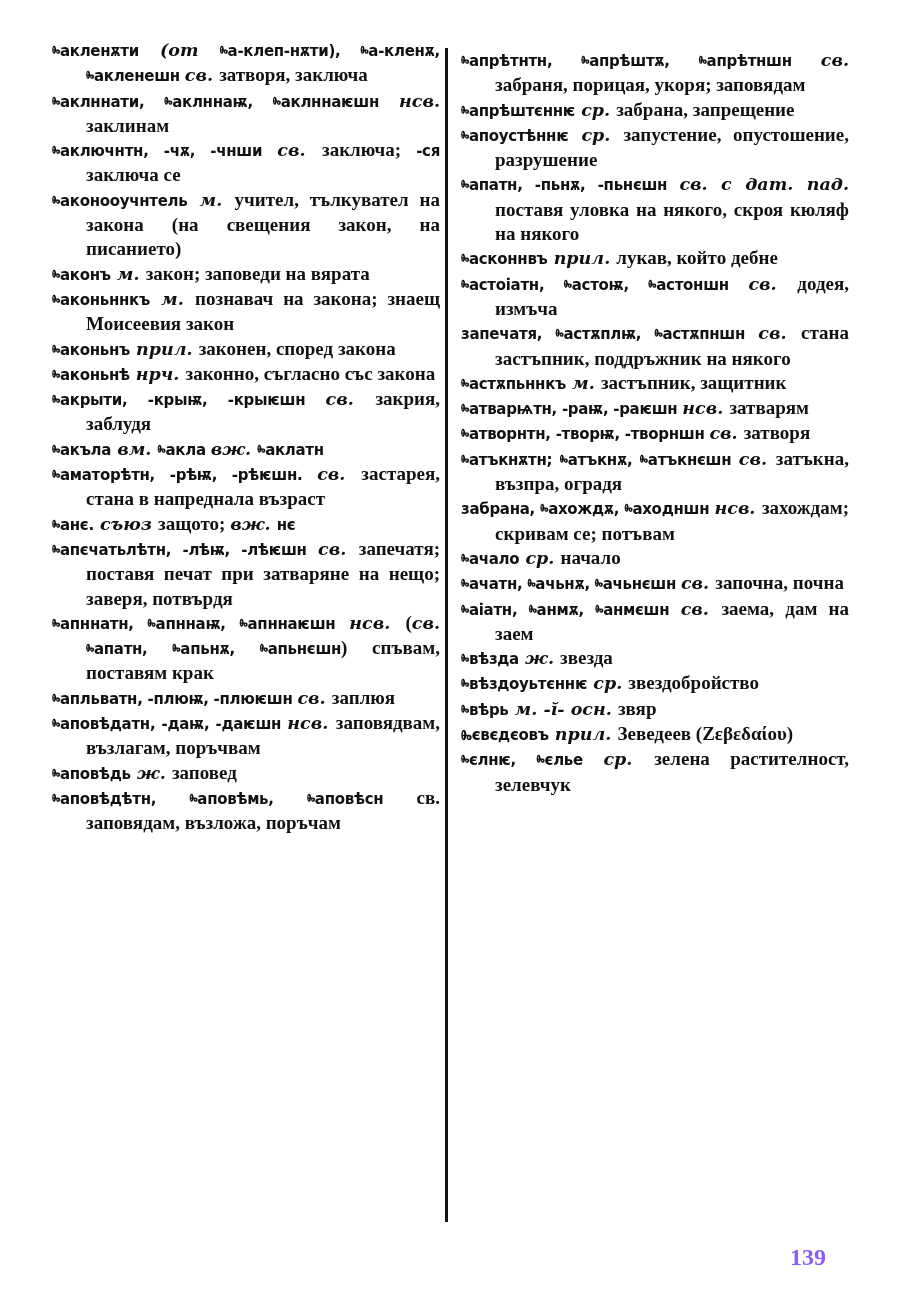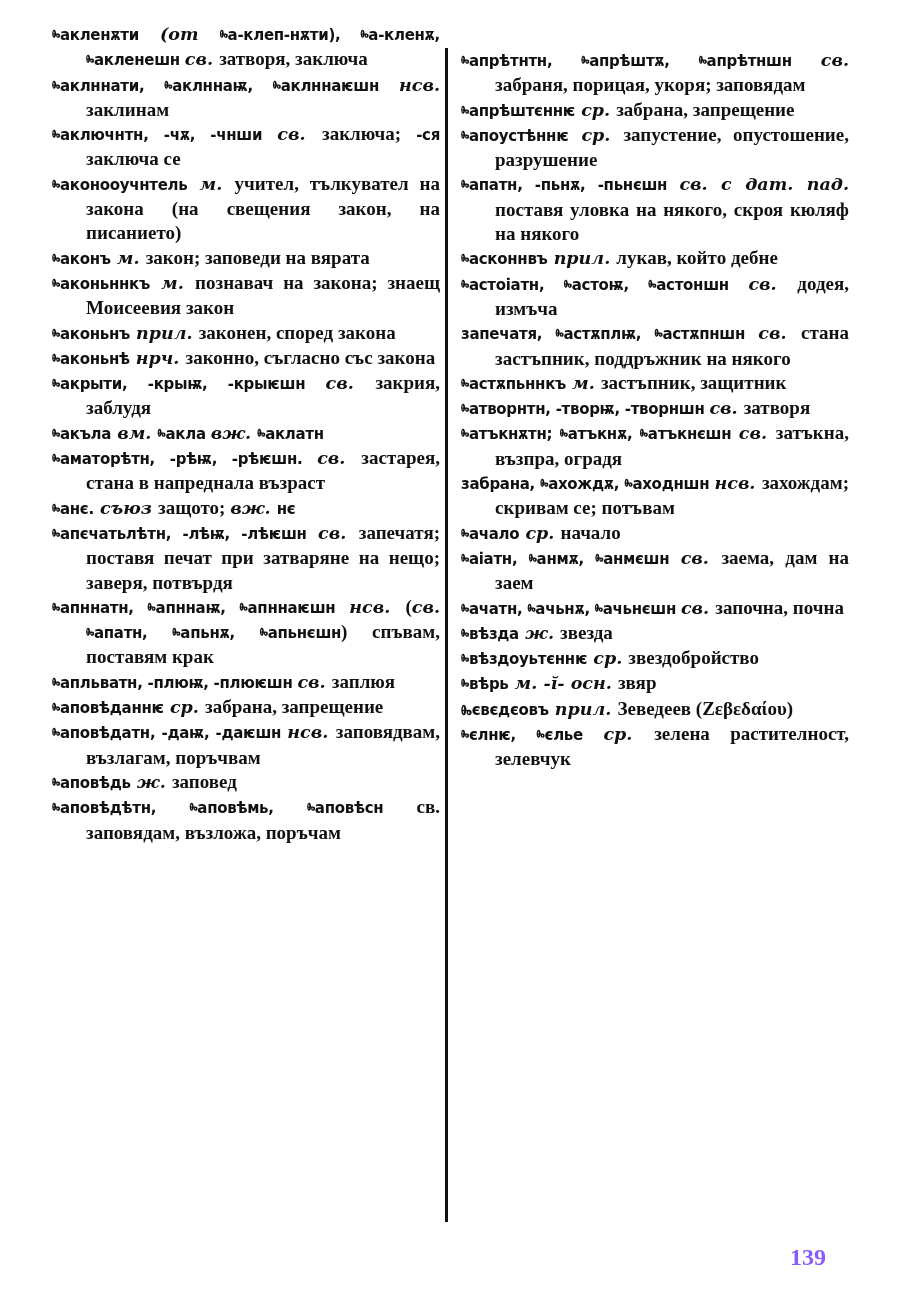--- a/index.html
+++ b/index.html
@@ -3,21 +3,21 @@
 <meta charset="utf-8">
 <style>
   html, body { margin: 0; padding: 0; background: #ffffff; }
   body {
     width: 900px; height: 1312px; position: relative; overflow: hidden;
     font-family: "DejaVu Serif", "Liberation Serif", serif;
     color: #111111;
   }
   .page { position: absolute; left: 0; top: 0; width: 900px; height: 1312px; }
   .column { position: absolute; top: 22px; }
-  .col-left { left: 52px; width: 388px; }
+  .col-left { left: 52px; width: 388px; margin-top: 16px; }
   .col-right { left: 461px; width: 388px; top: 48px; }
   .divider {
     position: absolute; left: 445px; top: 48px; width: 3px; height: 1174px;
     background: #111111;
   }
   .entry {
     font-size: 17.5px; line-height: 24.3px;
     padding-left: 34px; text-indent: -34px;
     text-align: justify;
   }
@@ -46,41 +46,41 @@
       <div class="entry"><span class="hw">ⰸаконьннкъ</span><span class="gr"> м. </span><span class="df">познавач на закона; знаещ Моисеевия закон</span></div>
       <div class="entry"><span class="hw">ⰸаконьнъ</span><span class="gr"> прил. </span><span class="df">законен, според закона</span></div>
       <div class="entry"><span class="hw">ⰸаконьнѣ</span><span class="gr"> нрч. </span><span class="df">законно, съгласно със закона</span></div>
       <div class="entry"><span class="hw">ⰸакрыти</span><span class="hw">, -крыѭ, -крыѥшн </span><span class="gr">св. </span><span class="df">закрия, заблудя</span></div>
       <div class="entry"><span class="hw">ⰸакъла</span><span class="gr"> вм. </span><span class="hw">ⰸакла </span><span class="gr">вж. </span><span class="hw">ⰸаклатн</span></div>
       <div class="entry"><span class="hw">ⰸаматорѣтн</span><span class="hw">, -рѣѭ, -рѣѥшн. </span><span class="gr">св. </span><span class="df">застарея, стана в напреднала възраст</span></div>
       <div class="entry"><span class="hw">ⰸанє.</span><span class="gr"> съюз </span><span class="df">защото; </span><span class="gr">вж. </span><span class="hw">нє</span></div>
       <div class="entry"><span class="hw">ⰸапєчатьлѣтн</span><span class="hw">, -лѣѭ, -лѣѥшн </span><span class="gr">св. </span><span class="df">запечатя; поставя печат при затваряне на нещо; заверя, потвърдя</span></div>
       <div class="entry"><span class="hw">ⰸапннатн</span><span class="hw">, ⰸапннаѭ, ⰸапннаѥшн </span><span class="gr">нсв. </span><span class="df">(</span><span class="gr">св. </span><span class="hw">ⰸапатн, ⰸапьнѫ, ⰸапьнєшн</span><span class="df">) спъвам, поставям крак</span></div>
       <div class="entry"><span class="hw">ⰸапльватн</span><span class="hw">, -плюѭ, -плюѥшн </span><span class="gr">св. </span><span class="df">заплюя</span></div>
-      <div class="entry"><span class="hw">ⰸаповѣданнѥ</span><span class="gr"> ср. </span><span class="df">забрана, запрещение</span></div>
       <div class="entry"><span class="hw">ⰸаповѣдатн</span><span class="hw">, -даѭ, -даѥшн </span><span class="gr">нсв. </span><span class="df">заповядвам, възлагам, поръчвам</span></div>
       <div class="entry"><span class="hw">ⰸаповѣдь</span><span class="gr"> ж. </span><span class="df">заповед</span></div>
       <div class="entry"><span class="hw">ⰸаповѣдѣтн</span><span class="hw">, ⰸаповѣмь, ⰸаповѣсн </span><span class="df">св. заповядам, възложа, поръчам</span></div>
     </div>
   <div class="divider"></div>
   <div class="column col-right" id="col-right">
       <div class="entry"><span class="hw">ⰸапрѣтнтн</span><span class="hw">, ⰸапрѣштѫ, ⰸапрѣтншн </span><span class="gr">св. </span><span class="df">забраня, порицая, укоря; заповядам</span></div>
       <div class="entry"><span class="hw">ⰸапрѣштєннѥ</span><span class="gr"> ср. </span><span class="df">забрана, запрещение</span></div>
       <div class="entry"><span class="hw">ⰸапоустѣннѥ</span><span class="gr"> ср. </span><span class="df">запустение, опустошение, разрушение</span></div>
       <div class="entry"><span class="hw">ⰸапатн</span><span class="hw">, -пьнѫ, -пьнєшн </span><span class="gr">св. с дат. пад. </span><span class="df">поставя уловка на някого, скроя кюляф на някого</span></div>
       <div class="entry"><span class="hw">ⰸасконнвъ</span><span class="gr"> прил. </span><span class="df">лукав, който дебне</span></div>
       <div class="entry"><span class="hw">ⰸастоіатн</span><span class="hw">, ⰸастоѭ, ⰸастоншн </span><span class="gr">св. </span><span class="df">додея, измъча</span></div>
       <div class="entry"><span class="hw">запечатя</span><span class="hw">, ⰸастѫплѭ, ⰸастѫпншн </span><span class="gr">св. </span><span class="df">стана застъпник, поддръжник на някого</span></div>
       <div class="entry"><span class="hw">ⰸастѫпьннкъ</span><span class="gr"> м. </span><span class="df">застъпник, защитник</span></div>
+      <div class="entry"><span class="hw">ⰸатварѩтн</span><span class="hw">, -раѭ, -раѥшн </span><span class="gr">нсв. </span><span class="df">затварям</span></div>
       <div class="entry"><span class="hw">ⰸатворнтн</span><span class="hw">, -творѭ, -творншн </span><span class="gr">св. </span><span class="df">затворя</span></div>
       <div class="entry"><span class="hw">ⰸатъкнѫтн</span><span class="hw">; ⰸатъкнѫ, ⰸатъкнєшн </span><span class="gr">св. </span><span class="df">затъкна, възпра, оградя</span></div>
       <div class="entry"><span class="hw">забрана</span><span class="hw">, ⰸахождѫ, ⰸаходншн </span><span class="gr">нсв. </span><span class="df">захождам; скривам се; потъвам</span></div>
       <div class="entry"><span class="hw">ⰸачало</span><span class="gr"> ср. </span><span class="df">начало</span></div>
+      <div class="entry"><span class="hw">ⰸачатн</span><span class="hw">, ⰸачьнѫ, ⰸачьнєшн </span><span class="gr">св. </span><span class="df">започна, почна</span></div>
       <div class="entry"><span class="hw">ⰸаіатн</span><span class="hw">, ⰸанмѫ, ⰸанмєшн </span><span class="gr">св. </span><span class="df">заема, дам на заем</span></div>
-      <div class="entry"><span class="hw">ⰸачатн</span><span class="hw">, ⰸачьнѫ, ⰸачьнєшн </span><span class="gr">св. </span><span class="df">започна, почна</span></div>
       <div class="entry"><span class="hw">ⰸвѣзда</span><span class="gr"> ж. </span><span class="df">звезда</span></div>
       <div class="entry"><span class="hw">ⰸвѣздоуьтєннѥ</span><span class="gr"> ср. </span><span class="df">звездобройство</span></div>
       <div class="entry"><span class="hw">ⰸвѣрь</span><span class="gr"> м. -ĭ- осн. </span><span class="df">звяр</span></div>
       <div class="entry"><span class="hw">Ⰸєвєдєовъ</span><span class="gr"> прил. </span><span class="df">Зеведеев (Ζεβεδαίου)</span></div>
       <div class="entry"><span class="hw">ⰸєлнѥ</span><span class="hw">, ⰸєлье </span><span class="gr">ср. </span><span class="df">зелена растителност, зелевчук</span></div>
     </div>
   <div class="page-number">139</div>
 </div>
 
 </body></html>

